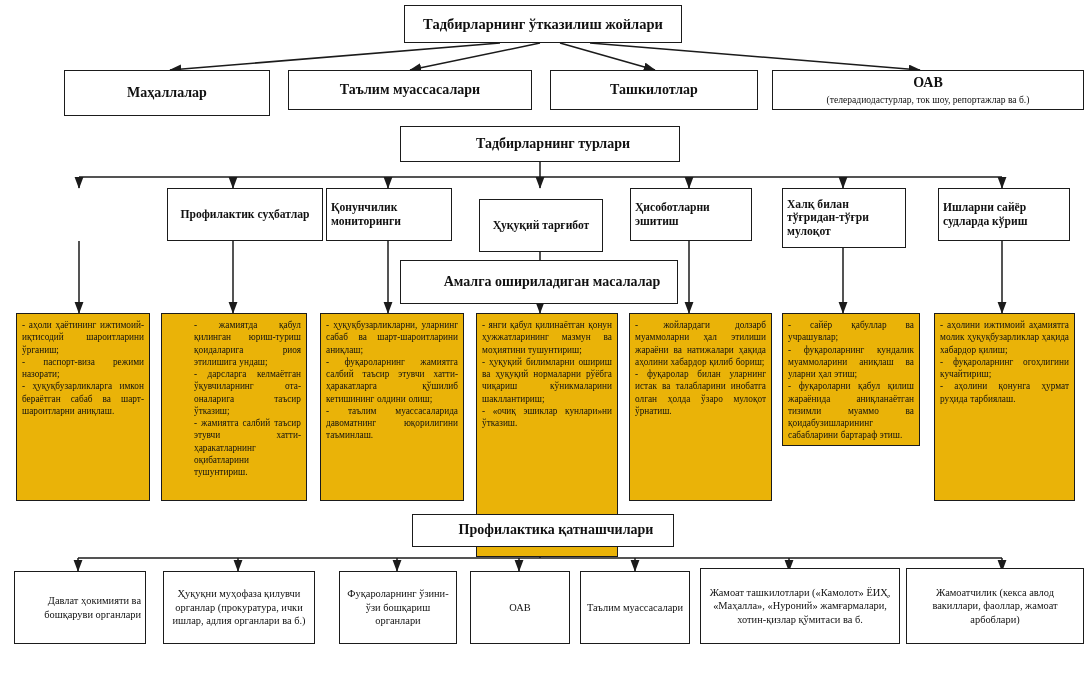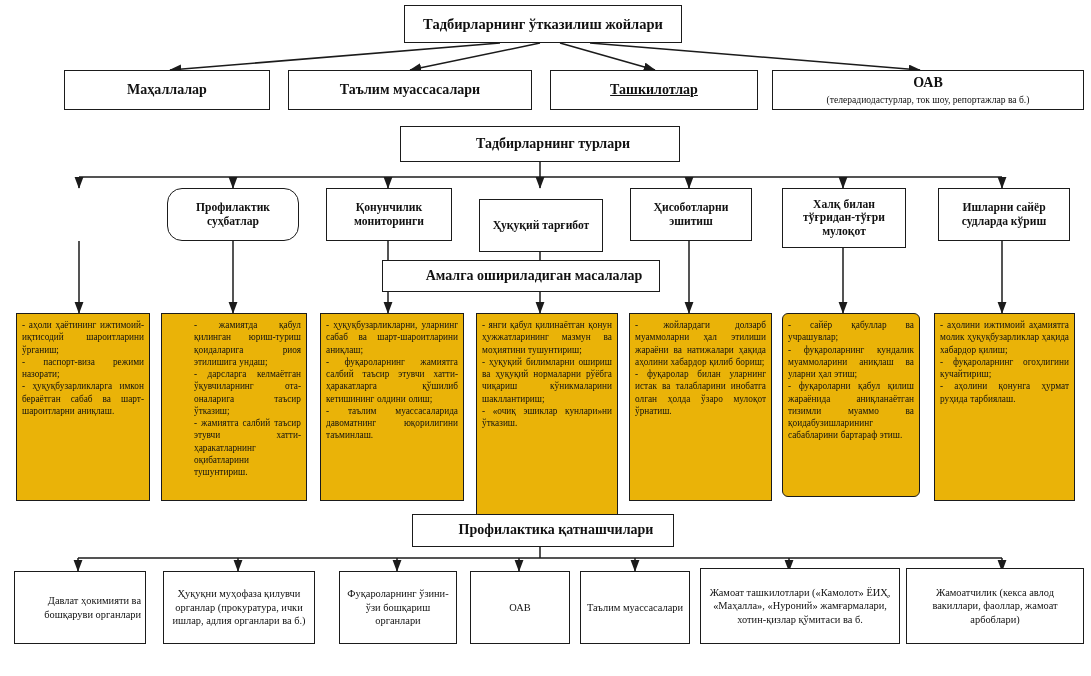--- a/index.html
+++ b/index.html
@@ -29,21 +29,21 @@
   }
   .box {
     position: absolute;
     box-sizing: border-box;
     border: 1.6px solid #1b1b1b;
     background: #ffffff;
     display: flex;
     flex-direction: column;
     align-items: center;
     justify-content: center;
-    text-align: center;
+    text-align: left;
     line-height: 1.16;
     z-index: 2;
   }
   .title-main {
     font-size: 14.5px;
     font-weight: bold;
   }
   .title-sub {
     font-size: 14px;
     font-weight: bold;
@@ -144,77 +144,77 @@
       <line x1="635" y1="558" x2="635" y2="571" marker-end="url(#arrow)"></line>
       <line x1="789" y1="558" x2="789" y2="571" marker-end="url(#arrow)"></line>
       <line x1="1002" y1="558" x2="1002" y2="571" marker-end="url(#arrow)"></line>
     </g>
   </svg>
 
   <div class="box title-main" style="left:404px; top:5px; width:278px; height:38px;">
     <span>Тадбирларнинг ўтказилиш жойлари</span>
   </div>
 
-  <div class="box" style="left:64px; top:70px; width:206px; height:40px;">
+  <div class="box" style="left:64px; top:70px; width:206px; height:46px;">
     <span class="row2-label">Маҳаллалар</span>
   </div>
   <div class="box" style="left:288px; top:70px; width:244px; height:40px;">
     <span class="row2-label">Таълим муассасалари</span>
   </div>
-  <div class="box" style="left:550px; top:70px; width:208px; height:40px;text-decoration:underline;">
+  <div class="box" style="left:550px; top:70px; width:208px; height:40px;">
     <span class="row2-label">Ташкилотлар</span>
   </div>
   <div class="box" style="left:772px; top:70px; width:312px; height:40px;">
     <span class="row2-label">ОАВ</span>
     <span class="row2-note">(телерадиодастурлар, ток шоу, репортажлар ва б.)</span>
   </div>
 
   <div class="box title-sub" style="left:400px; top:126px; width:280px; height:36px;">
     <span>Тадбирларнинг турлари</span>
   </div>
 
-  <div class="box type-box" style="left:167px; top:188px; width:132px; height:53px;border-radius:15px;">
+  <div class="box type-box" style="left:167px; top:188px; width:156px; height:53px;">
     <span>Профилактик суҳбатлар</span>
   </div>
   <div class="box type-box" style="left:326px; top:188px; width:126px; height:53px;">
     <span>Қонунчилик мониторинги</span>
   </div>
   <div class="box type-box" style="left:479px; top:188px; width:124px; height:53px;margin-top:11px;">
     <span>Ҳуқуқий тарғибот</span>
   </div>
   <div class="box type-box" style="left:630px; top:188px; width:122px; height:53px;">
     <span>Ҳисоботларни эшитиш</span>
   </div>
   <div class="box type-box" style="left:782px; top:188px; width:124px; height:60px;">
     <span>Халқ билан тўғридан-тўғри мулоқот</span>
   </div>
   <div class="box type-box" style="left:938px; top:188px; width:132px; height:53px;">
     <span>Ишларни сайёр судларда кўриш</span>
   </div>
 
-  <div class="box title-sub" style="left:382px; top:260px; width:278px; height:32px;">
+  <div class="box title-sub" style="left:400px; top:260px; width:278px; height:44px;">
     <span>Амалга ошириладиган масалалар</span>
   </div>
 
   <div class="detail" style="left:16px; top:313px; width:134px; height:188px;">
     <p>-  аҳоли ҳаётининг ижтимоий-иқтисодий шароитларини ўрганиш;<br>- паспорт-виза режими назорати;<br>-  ҳуқуқбузарликларга имкон бераётган сабаб ва шарт-шароитларни аниқлаш.</p>
   </div>
   <div class="detail" style="left:161px; top:313px; width:146px; height:188px;padding-left:32px;">
     <p>- жамиятда қабул қилинган юриш-туриш қоидаларига риоя этилишига ундаш;<br>-  дарсларга келмаётган ўқувчиларнинг ота-оналарига таъсир ўтказиш;<br>- жамиятга салбий таъсир этувчи хатти-ҳаракатларнинг оқибатларини тушунтириш.</p>
   </div>
   <div class="detail" style="left:320px; top:313px; width:144px; height:188px;">
     <p>-  ҳуқуқбузарликларни, уларнинг сабаб ва шарт-шароитларини аниқлаш;<br>- фуқароларнинг жамиятга салбий таъсир этувчи хатти-ҳаракатларга қўшилиб кетишининг олдини олиш;<br>- таълим муассасаларида давоматнинг юқорилигини таъминлаш.</p>
   </div>
-  <div class="detail" style="left:476px; top:313px; width:142px; height:213px;">
+  <div class="detail" style="left:476px; top:313px; width:142px; height:244px;">
     <p>- янги қабул қилинаётган қонун ҳужжатларининг мазмун ва моҳиятини тушунтириш;<br>- ҳуқуқий билимларни ошириш ва ҳуқуқий нормаларни рўёбга чиқариш кўникмаларини шакллантириш;<br>-  «очиқ эшиклар кунлари»ни ўтказиш.</p>
   </div>
   <div class="detail" style="left:629px; top:313px; width:143px; height:188px;">
     <p>- жойлардаги долзарб муаммоларни ҳал этилиши жараёни ва натижалари ҳақида аҳолини хабардор қилиб бориш;<br>-  фуқаролар билан уларнинг истак ва талабларини инобатга олган ҳолда ўзаро мулоқот ўрнатиш.</p>
   </div>
-  <div class="detail" style="left:782px; top:313px; width:138px; height:184px;border-radius:6px;">
+  <div class="detail" style="left:782px; top:313px; width:138px; height:133px;">
     <p>-  сайёр қабуллар ва учрашувлар;<br>-  фуқароларнинг кундалик муаммоларини аниқлаш ва уларни ҳал этиш;<br>-  фуқароларни қабул қилиш жараёнида аниқланаётган тизимли муаммо ва қоидабузишларининг сабабларини бартараф этиш.</p>
   </div>
   <div class="detail" style="left:934px; top:313px; width:141px; height:188px;">
     <p>-  аҳолини ижтимоий аҳамиятга молик ҳуқуқбузарликлар ҳақида хабардор қилиш;<br>-  фуқароларнинг огоҳлигини кучайтириш;<br>-  аҳолини қонунга ҳурмат руҳида тарбиялаш.</p>
   </div>
 
   <div class="box title-sub" style="left:412px; top:514px; width:262px; height:33px;">
     <span>Профилактика қатнашчилари</span>
   </div>
 

